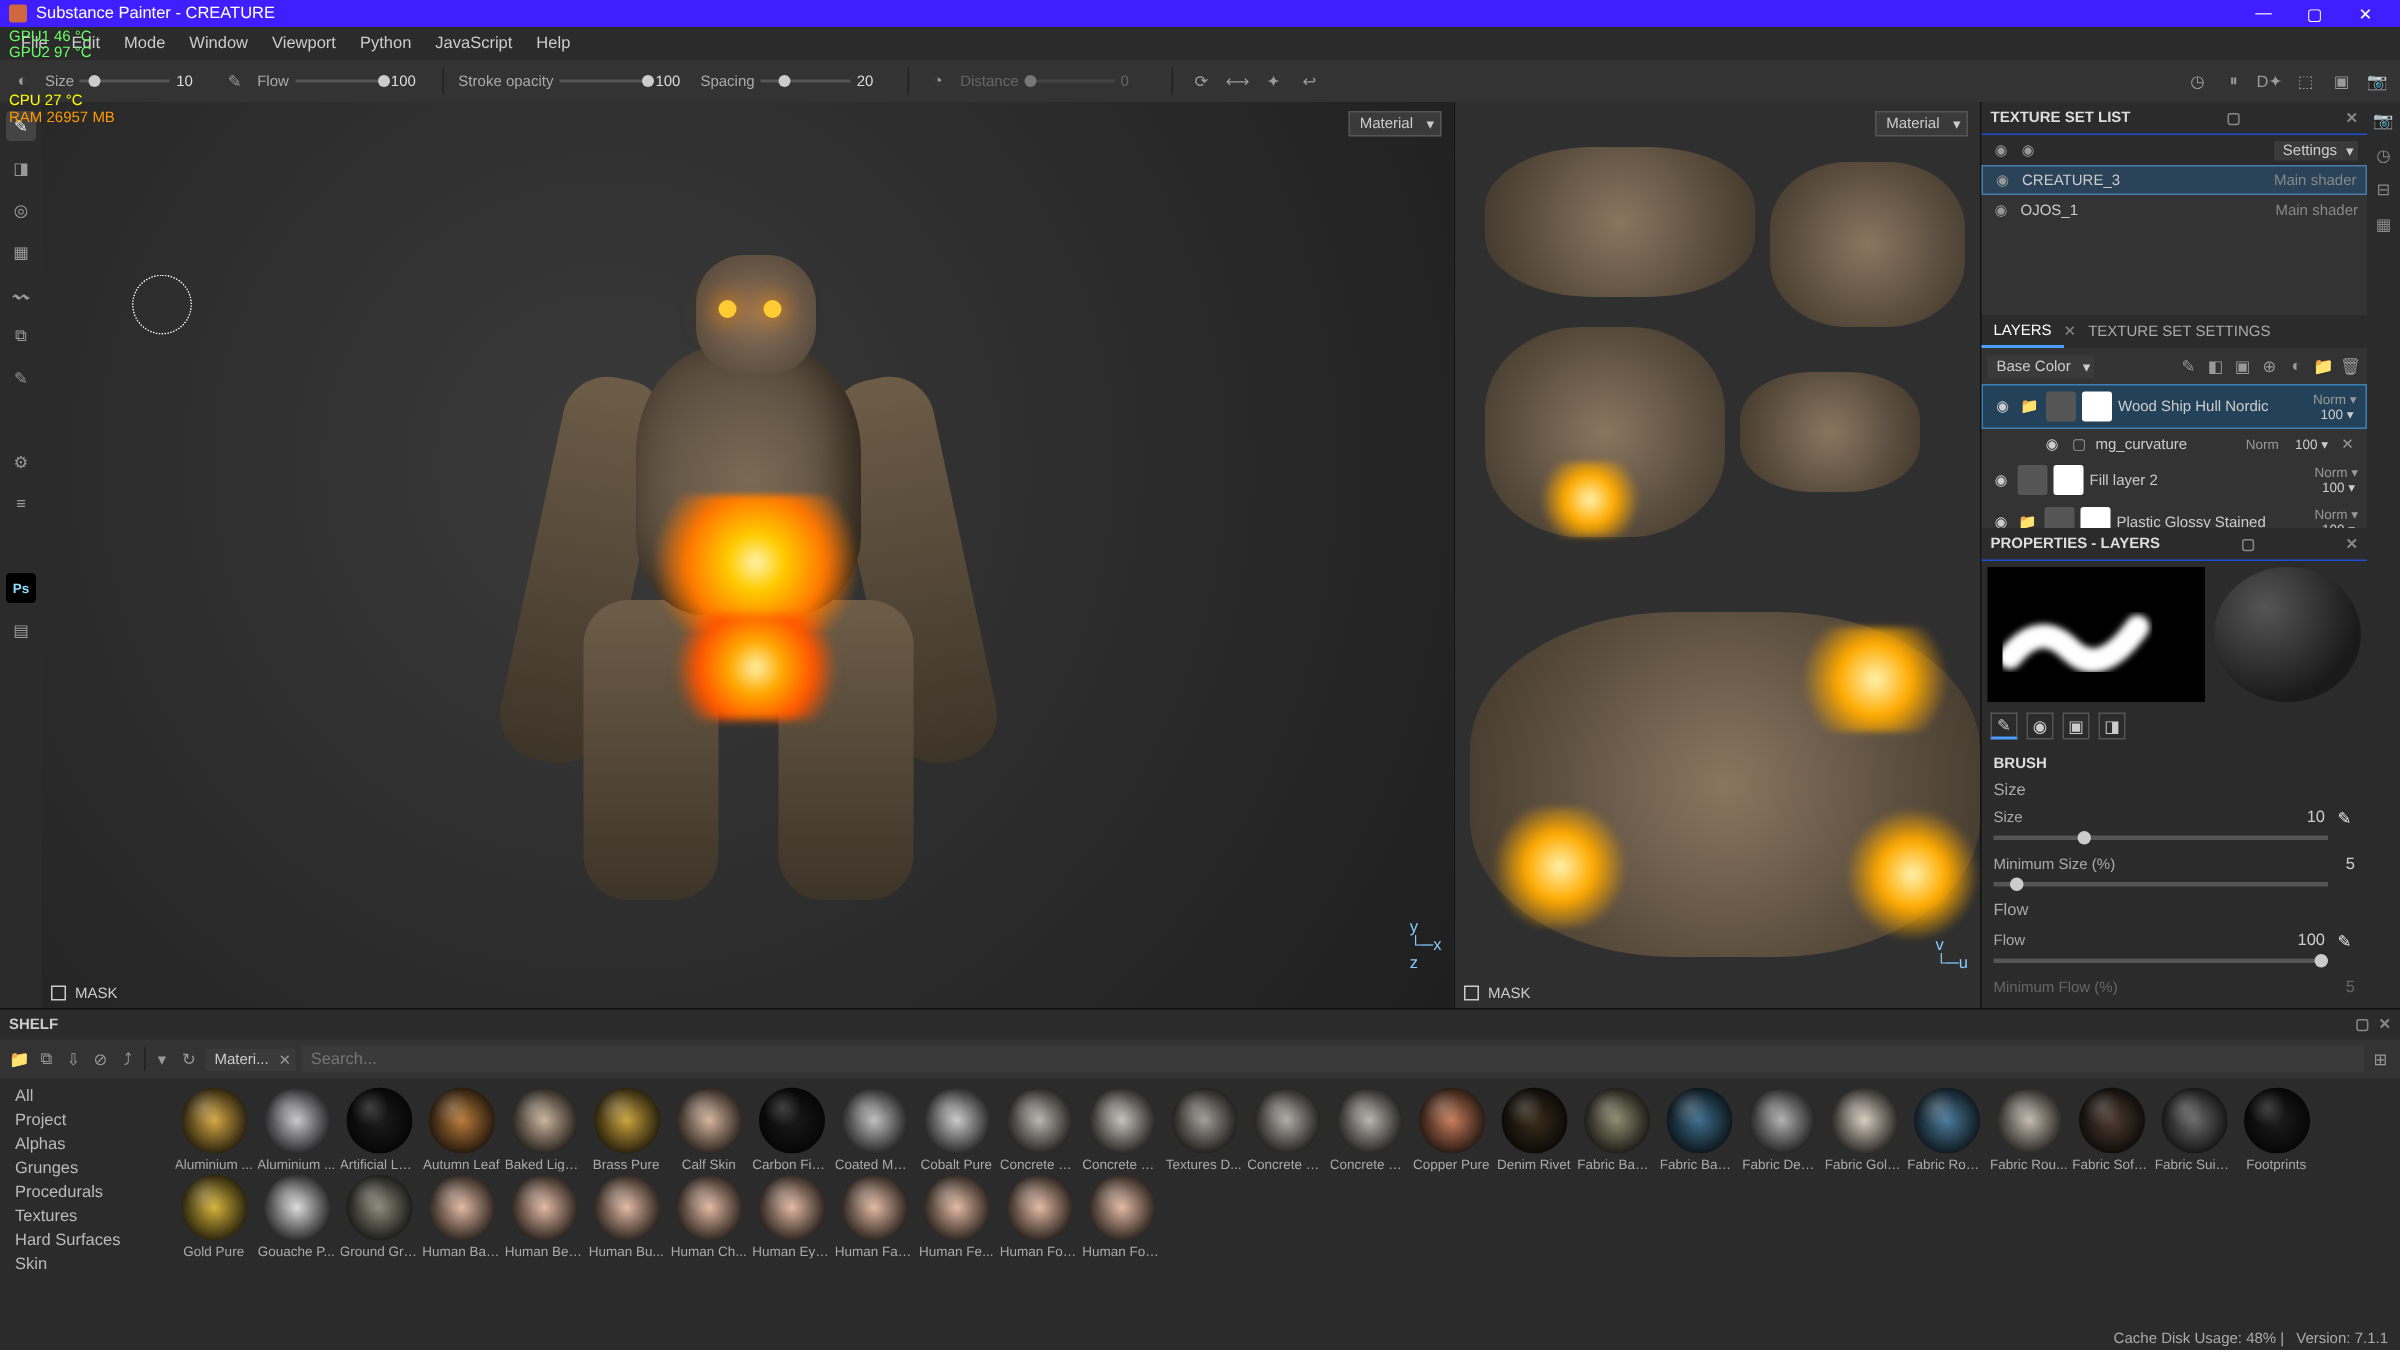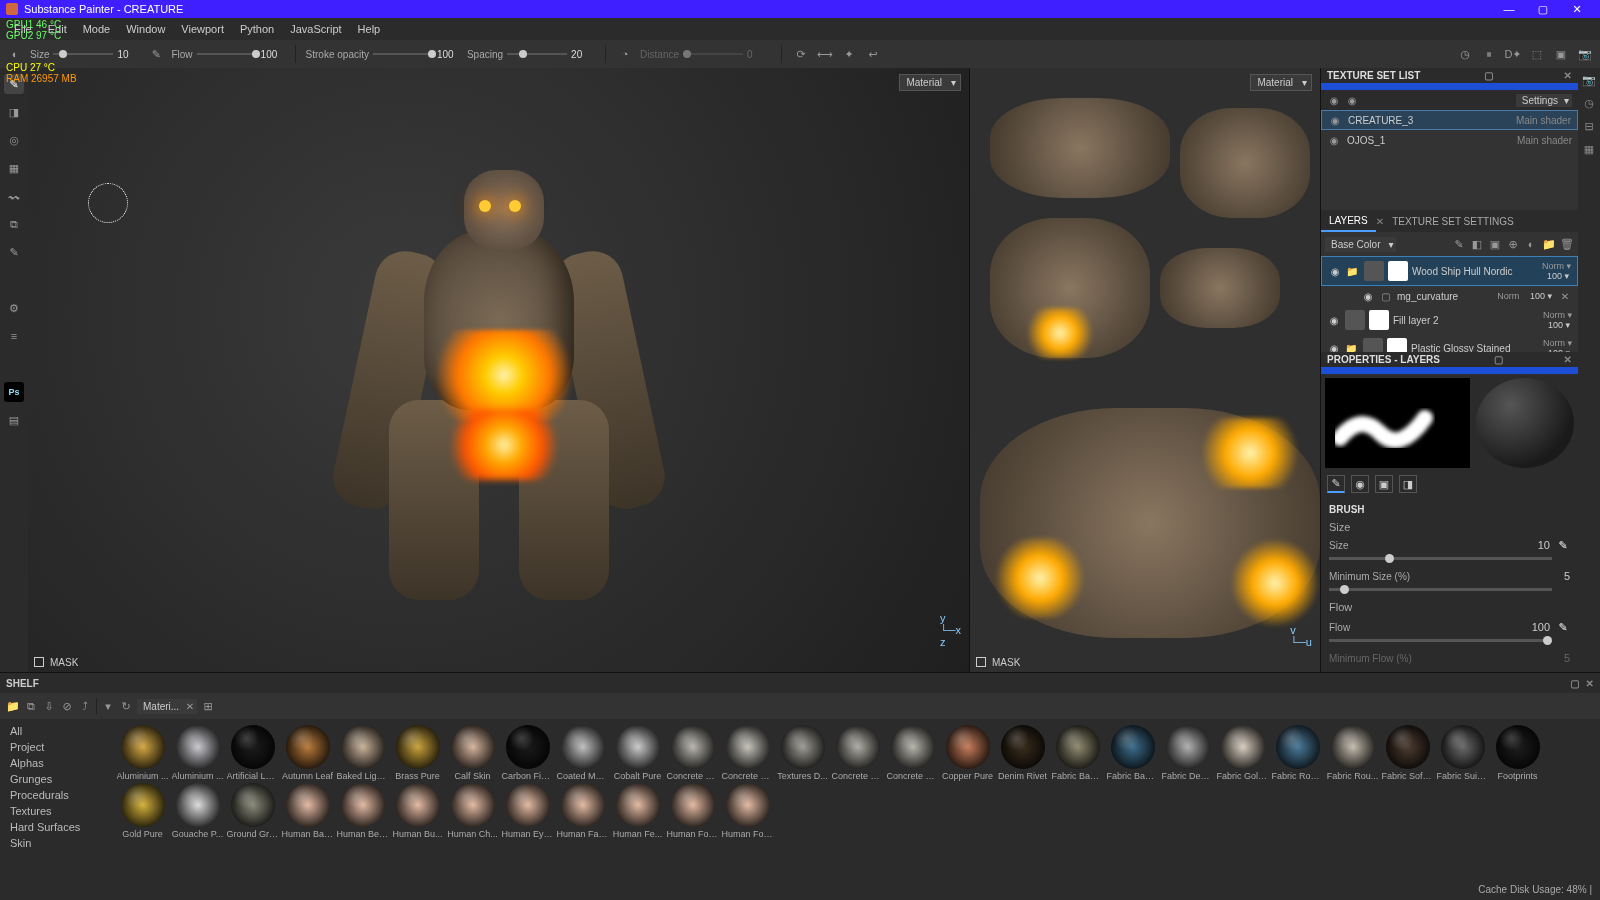--- a/index.html
+++ b/index.html
@@ -43,21 +43,21 @@
 .fire2{position:absolute;left:135px;top:260px;width:120px;height:70px;background:radial-gradient(circle,#fff3b0,#ffaa00 25%,#ff5500 55%,transparent 78%);filter:blur(3px);}
 .brushcursor{position:absolute;left:60px;top:115px;width:40px;height:40px;border:1px dotted #fff;border-radius:50%;}
 .maskbar{position:absolute;bottom:0;left:0;height:20px;display:flex;align-items:center;gap:6px;padding:0 6px;color:#ccc;font-size:10px;}
 .maskbar .sq{width:10px;height:10px;border:1px solid #ccc;}
 .axis{position:absolute;bottom:24px;right:8px;font-size:11px;color:#8cf;}
 .uvchunk{position:absolute;background:radial-gradient(circle,#8a7660,#5a4d3e 60%,#3d3428);border-radius:40%;}
 .uvfire{position:absolute;background:radial-gradient(circle,#fff3b0,#ffaa00,transparent 70%);filter:blur(2px);}
 .rightpanels{width:258px;background:#2b2b2b;display:flex;flex-direction:column;border-left:1px solid #111;}
 .riconcol{width:22px;background:#2b2b2b;display:flex;flex-direction:column;align-items:center;padding-top:6px;gap:10px;color:#888;}
 .rightwrap{display:flex;}
-.panelhead{height:22px;background:#2b2b2b;display:flex;align-items:center;padding:0 6px;font-size:10px;font-weight:bold;color:#ddd;border-bottom:7px solid #1d4ed8;}
+.panelhead{height:22px;background:#2b2b2b;display:flex;align-items:center;padding:0 6px;font-size:10px;font-weight:bold;color:#ddd;border-bottom:1px solid #1d4ed8;}
 .panelhead .x{margin-left:auto;color:#888;cursor:pointer;}
 .panelhead .m{margin-left:auto;color:#888;cursor:pointer;margin-right:6px;}
 .tslist{background:#333;}
 .tsrow{height:20px;display:flex;align-items:center;padding:0 6px;gap:6px;font-size:10px;}
 .tsrow.hdr{background:#2b2b2b;}
 .tsrow .eyesw{display:flex;gap:4px;}
 .ico{width:14px;height:14px;display:flex;align-items:center;justify-content:center;color:#999;}
 .tsrow.sel{background:#2a4358;border:1px solid #4a7aa8;}
 .tsrow .sh{margin-left:auto;color:#888;}
 .settingsbtn{background:#3a3a3a;padding:1px 14px 1px 6px;color:#ccc;position:relative;border:none;font-size:10px;margin-left:auto;}
@@ -100,21 +100,21 @@
 .shelftools .chip{background:#3a3a3a;padding:2px 18px 2px 6px;font-size:10px;position:relative;}
 .shelftools .chip .cx{position:absolute;right:3px;top:2px;color:#999;}
 .shelftools input{flex:1;background:#3a3a3a;border:none;color:#ccc;padding:3px 6px;font-size:11px;}
 .shelfbody{flex:1;display:flex;}
 .shelfside{width:110px;background:#2b2b2b;padding:4px 0;}
 .shelfside .cat{padding:2px 10px;font-size:11px;color:#bbb;cursor:pointer;}
 .shelfgrid{flex:1;overflow:hidden;padding:6px;display:flex;flex-wrap:wrap;gap:2px;align-content:flex-start;}
 .matitem{width:53px;display:flex;flex-direction:column;align-items:center;gap:2px;}
 .matball{width:44px;height:44px;border-radius:50%;background:radial-gradient(circle at 35% 30%,#ddd,#666 70%);}
 .matname{font-size:9px;color:#aaa;white-space:nowrap;overflow:hidden;text-overflow:ellipsis;width:52px;text-align:center;}
-.statusbar { position:absolute; bottom:0; right:0; height:16px; display:flex; align-items:center; gap:8px; padding:0 8px; font-size:10px; color:#aaa; background:#2b2b2b;flex-direction:column;}
+.statusbar { position:absolute; bottom:0; right:0; height:16px; display:flex; align-items:center; gap:8px; padding:0 8px; font-size:10px; color:#aaa; background:#2b2b2b;}
 </style>
 </head>
 <body>
 
 <div class="titlebar">
   <div class="logo"></div>
   <span>Substance Painter - CREATURE</span>
   <div class="spacer"></div>
   <div class="tbtn">—</div>
   <div class="tbtn">▢</div>
@@ -406,20 +406,21 @@
   <div class="shelftools">
     <span class="ico">📁</span>
     <span class="ico">⧉</span>
     <span class="ico">⇩</span>
     <span class="ico">⊘</span>
     <span class="ico">⤴</span>
     <div style="width:1px;height:16px;background:#222;"></div>
     <span class="ico">▾</span>
     <span class="ico">↻</span>
     <div class="chip"><span>Materi...</span><span class="cx">✕</span></div>
+    <input type="text" placeholder="Search..." style="">
     <span class="ico">⊞</span>
   </div>
   <div class="shelfbody">
     <div class="shelfside" id="shelfside">
         <div class="cat">All</div>
         <div class="cat">Project</div>
         <div class="cat">Alphas</div>
         <div class="cat">Grunges</div>
         <div class="cat">Procedurals</div>
         <div class="cat">Textures</div>

